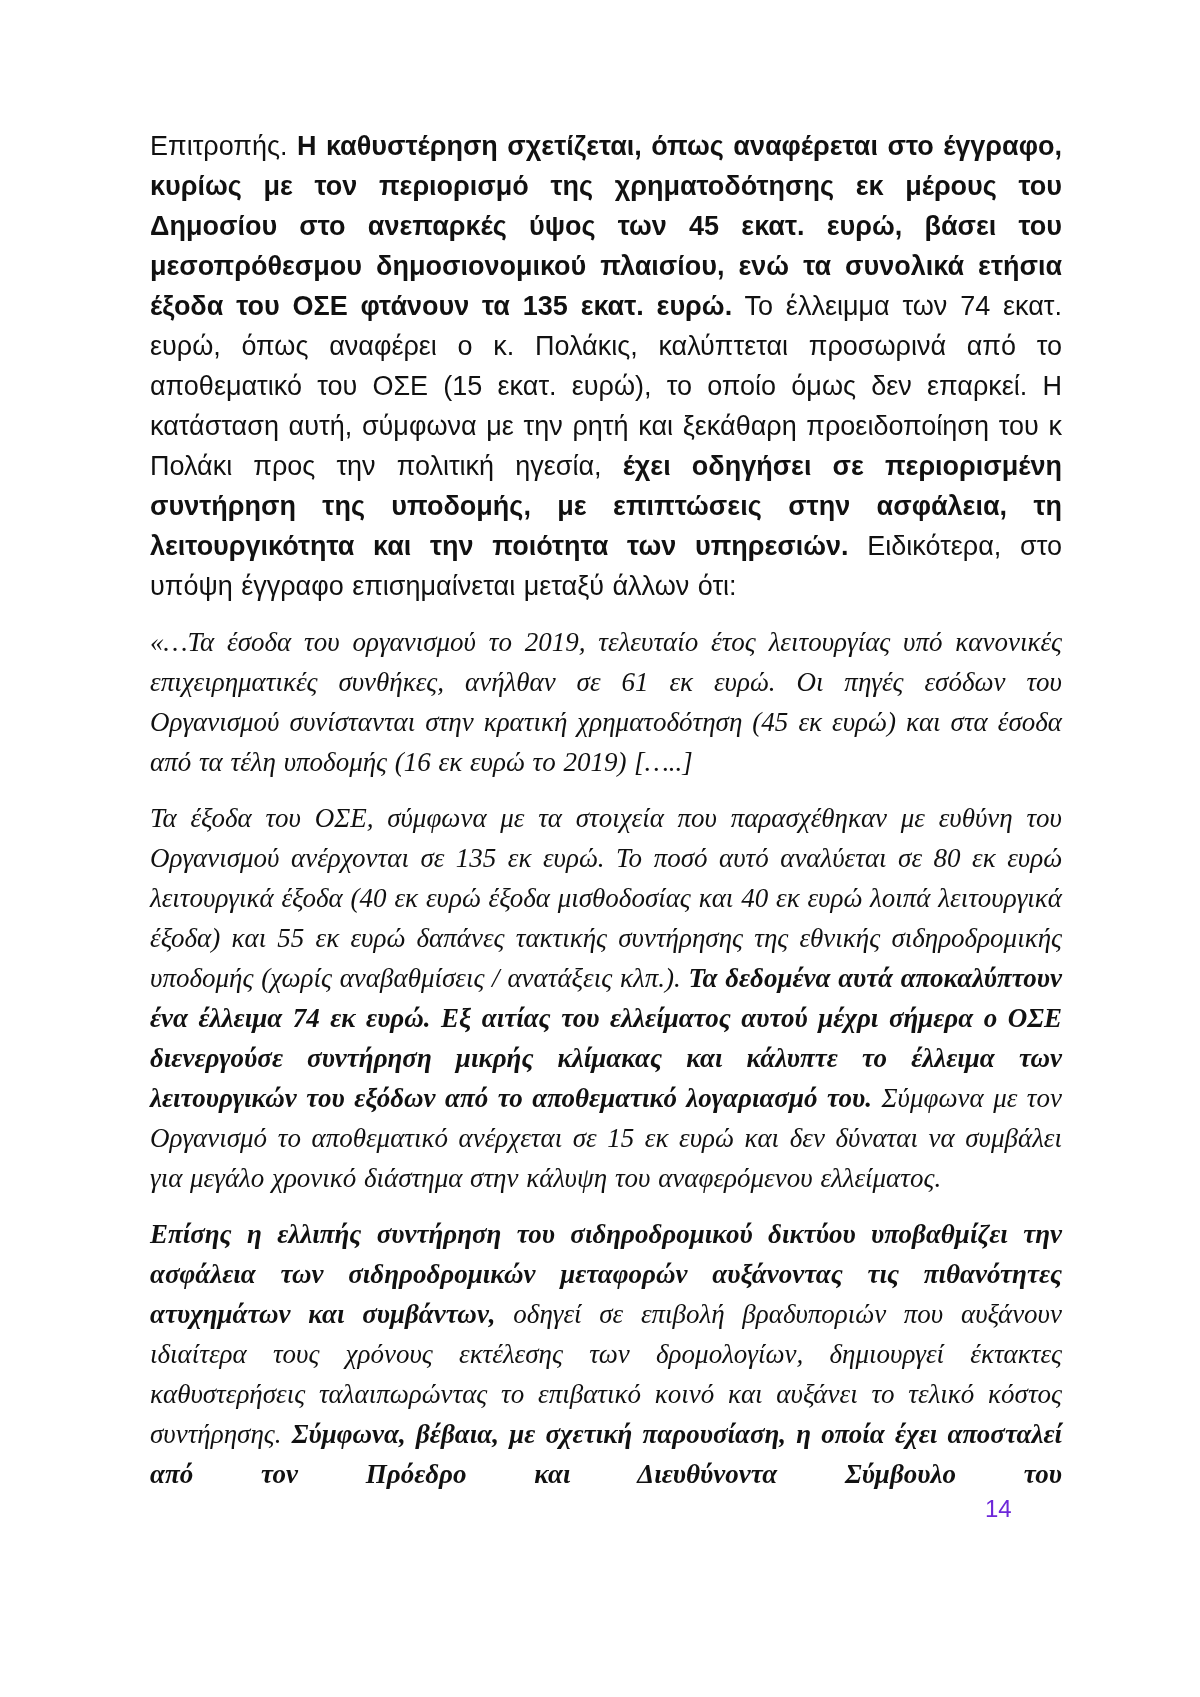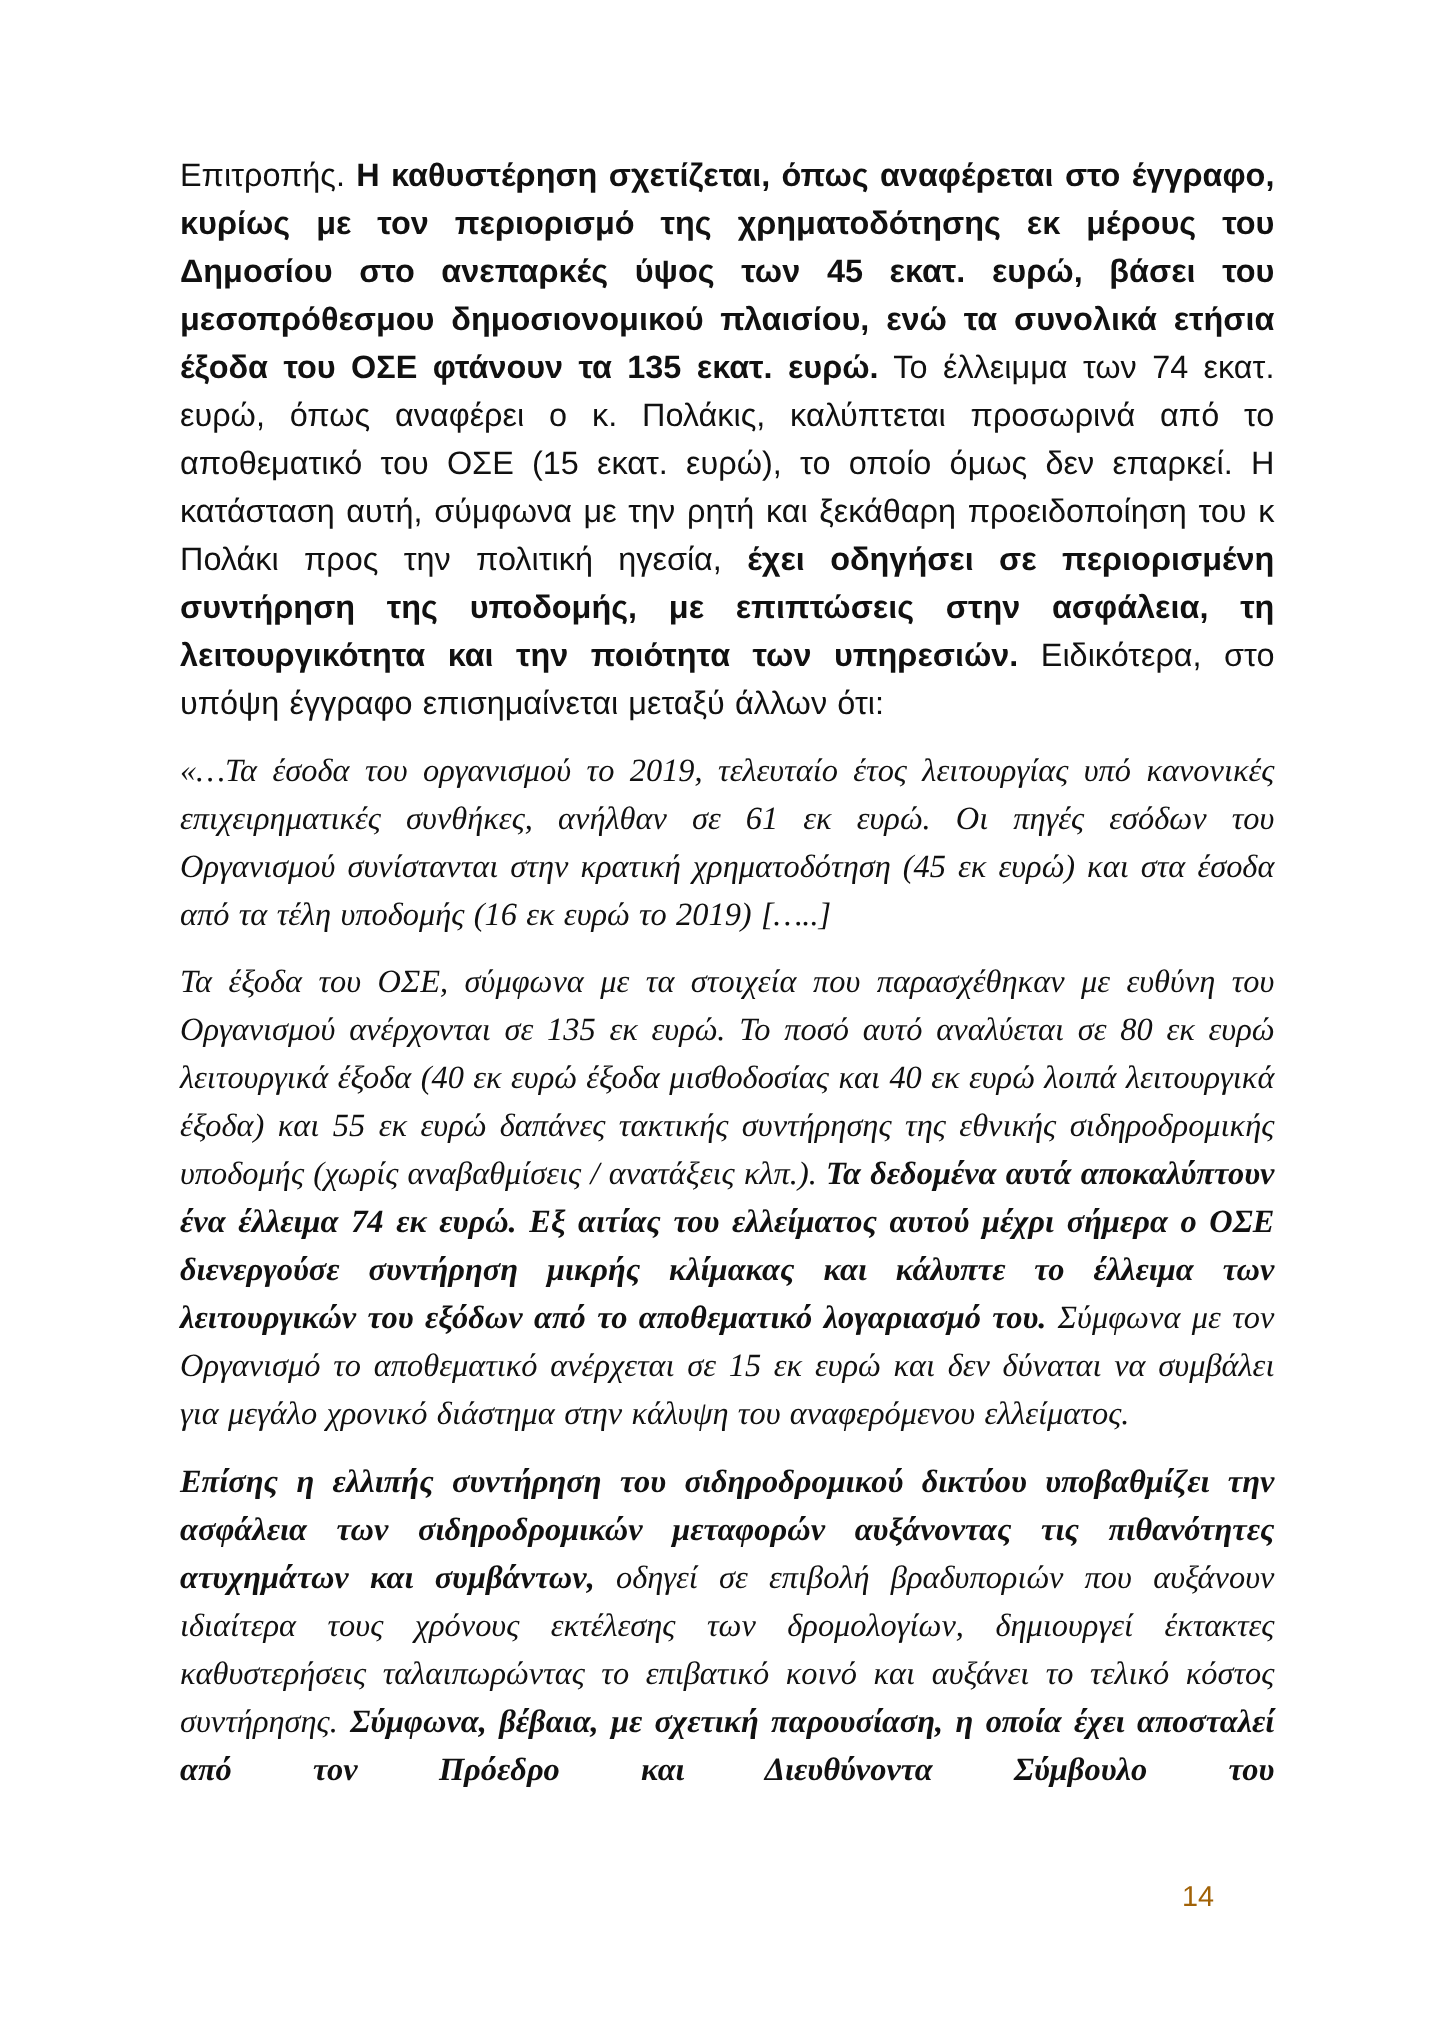--- a/index.html
+++ b/index.html
@@ -24,24 +24,24 @@
     line-height: 40px;
     text-align: justify;
     word-spacing: 1px;
   }
   .para span.b { font-weight: bold; }
   .para span.i { font-style: italic; font-family: Liberation Serif, serif; }
   .justify-last { text-align-last: justify; }
   .footer {
     position: absolute;
     left: 985px;
-    top: 1566px;
+    top: 1494px;
     font-size: 24px;
     line-height: 30px;
-    color: #a16207;
+    color: #6d28d9;
   }
 </style>
 </head>
 <body>
 
 <div class="page">
   <div class="content">
     <p class="para"><span>Επιτροπής. </span><span class="b">Η καθυστέρηση σχετίζεται, όπως αναφέρεται στο έγγραφο, κυρίως με τον περιορισμό της χρηματοδότησης εκ μέρους του Δημοσίου στο ανεπαρκές ύψος των 45 εκατ. ευρώ, βάσει του μεσοπρόθεσμου δημοσιονομικού πλαισίου, ενώ τα συνολικά ετήσια έξοδα του ΟΣΕ φτάνουν τα 135 εκατ. ευρώ.</span><span> Το έλλειμμα των 74 εκατ. ευρώ, όπως αναφέρει ο κ. Πολάκις, καλύπτεται προσωρινά από το αποθεματικό του ΟΣΕ (15 εκατ. ευρώ), το οποίο όμως δεν επαρκεί. Η κατάσταση αυτή, σύμφωνα με την ρητή και ξεκάθαρη προειδοποίηση του κ Πολάκι προς την πολιτική ηγεσία, </span><span class="b">έχει οδηγήσει σε περιορισμένη συντήρηση της υποδομής, με επιπτώσεις στην ασφάλεια, τη λειτουργικότητα και την ποιότητα των υπηρεσιών.</span><span> Ειδικότερα, στο υπόψη έγγραφο επισημαίνεται μεταξύ άλλων ότι:</span></p>
     <p class="para"><span class="i">«…Τα έσοδα του οργανισμού το 2019, τελευταίο έτος λειτουργίας υπό κανονικές επιχειρηματικές συνθήκες, ανήλθαν σε 61 εκ ευρώ. Οι πηγές εσόδων του Οργανισμού συνίστανται στην κρατική χρηματοδότηση (45 εκ ευρώ) και στα έσοδα από τα τέλη υποδομής (16 εκ ευρώ το 2019) […..]</span></p>
     <p class="para"><span class="i">Τα έξοδα του ΟΣΕ, σύμφωνα με τα στοιχεία που παρασχέθηκαν με ευθύνη του Οργανισμού ανέρχονται σε 135 εκ ευρώ. Το ποσό αυτό αναλύεται σε 80 εκ ευρώ λειτουργικά έξοδα (40 εκ ευρώ έξοδα μισθοδοσίας και 40 εκ ευρώ λοιπά λειτουργικά έξοδα) και 55 εκ ευρώ δαπάνες τακτικής συντήρησης της εθνικής σιδηροδρομικής υποδομής (χωρίς αναβαθμίσεις / ανατάξεις κλπ.). </span><span class="b i">Τα δεδομένα αυτά αποκαλύπτουν ένα έλλειμα 74 εκ ευρώ. Εξ αιτίας του ελλείματος αυτού μέχρι σήμερα ο ΟΣΕ διενεργούσε συντήρηση μικρής κλίμακας και κάλυπτε το έλλειμα των λειτουργικών του εξόδων από το αποθεματικό λογαριασμό του.</span><span class="i"> Σύμφωνα με τον Οργανισμό το αποθεματικό ανέρχεται σε 15 εκ ευρώ και δεν δύναται να συμβάλει για μεγάλο χρονικό διάστημα στην κάλυψη του αναφερόμενου ελλείματος.</span></p>

